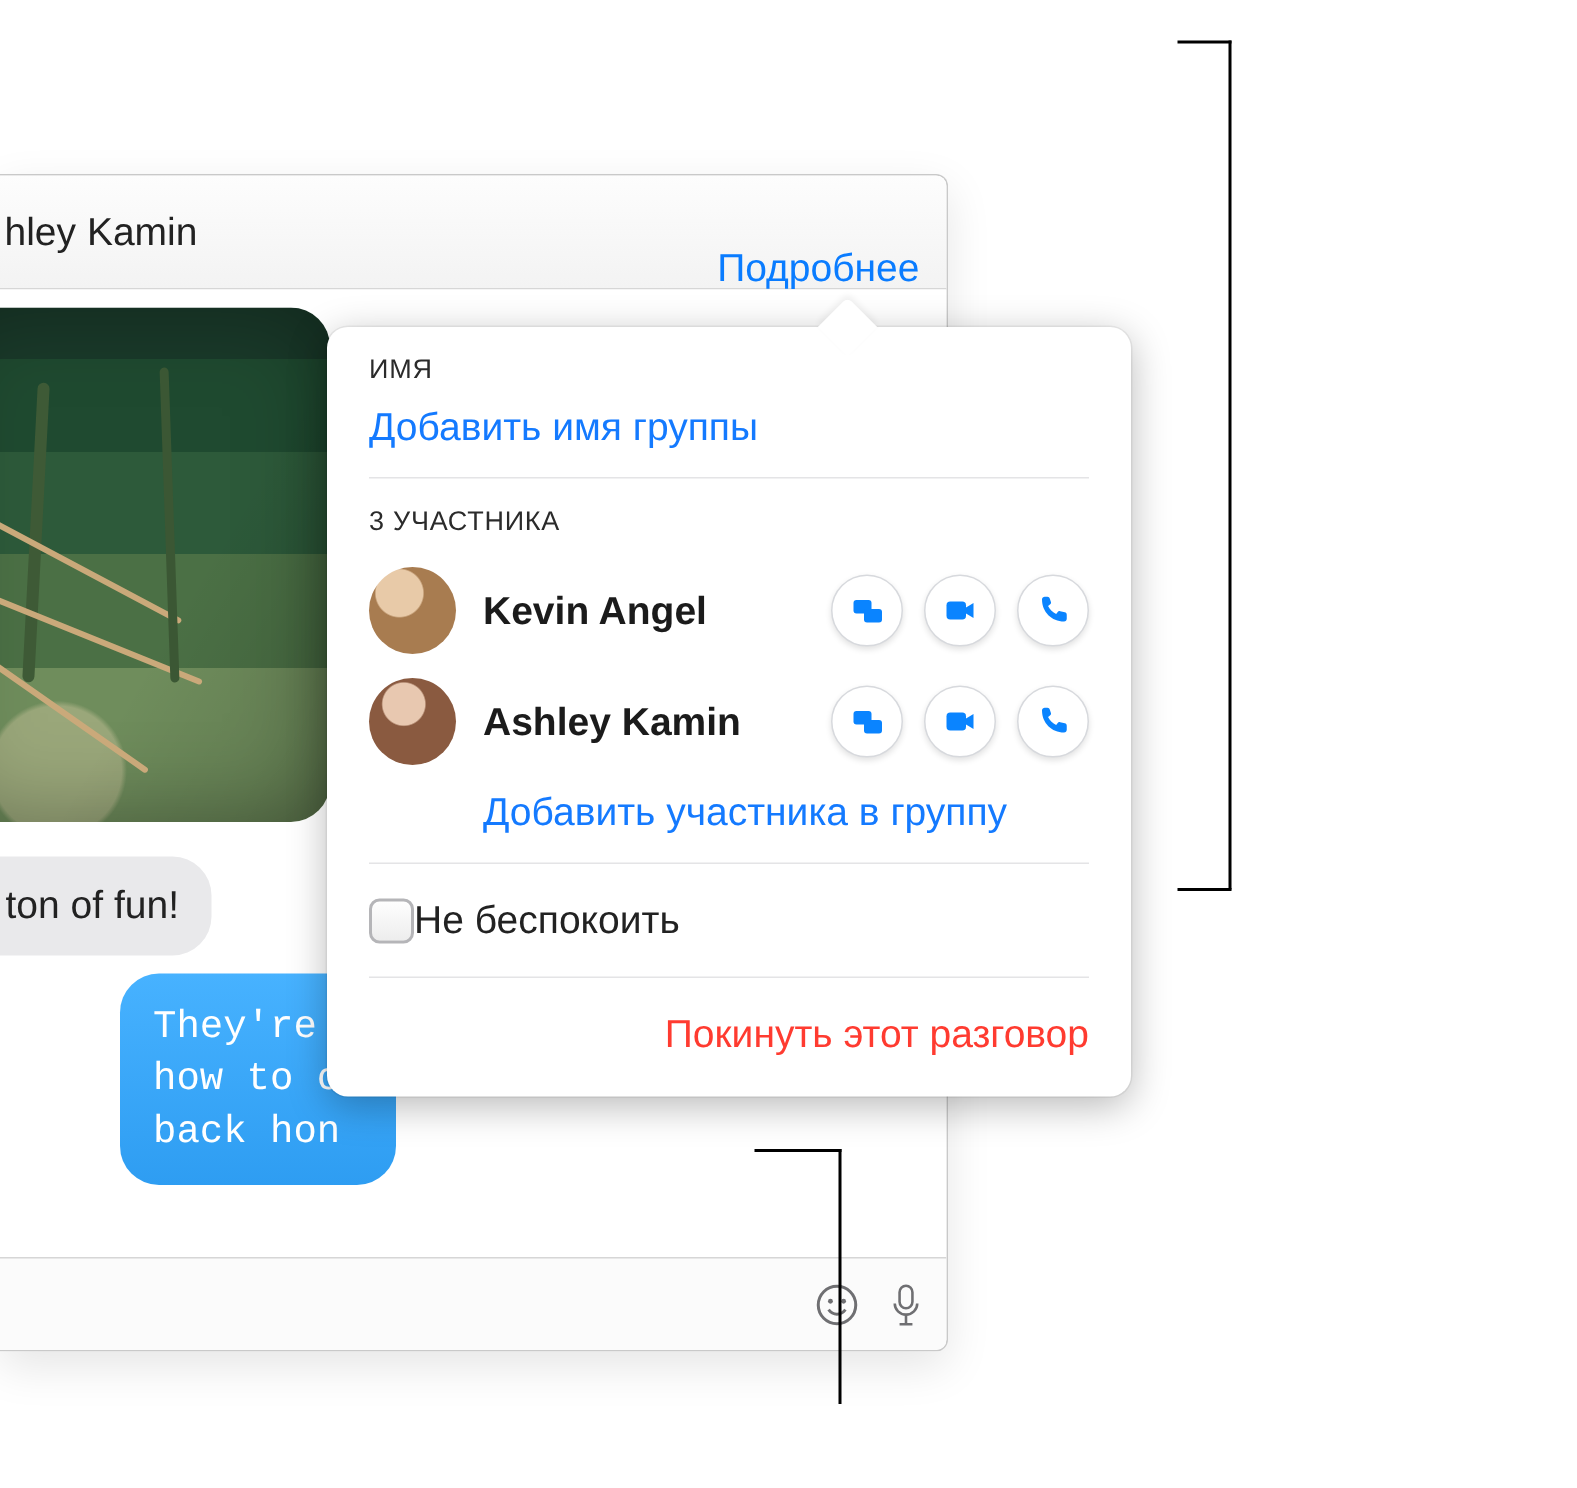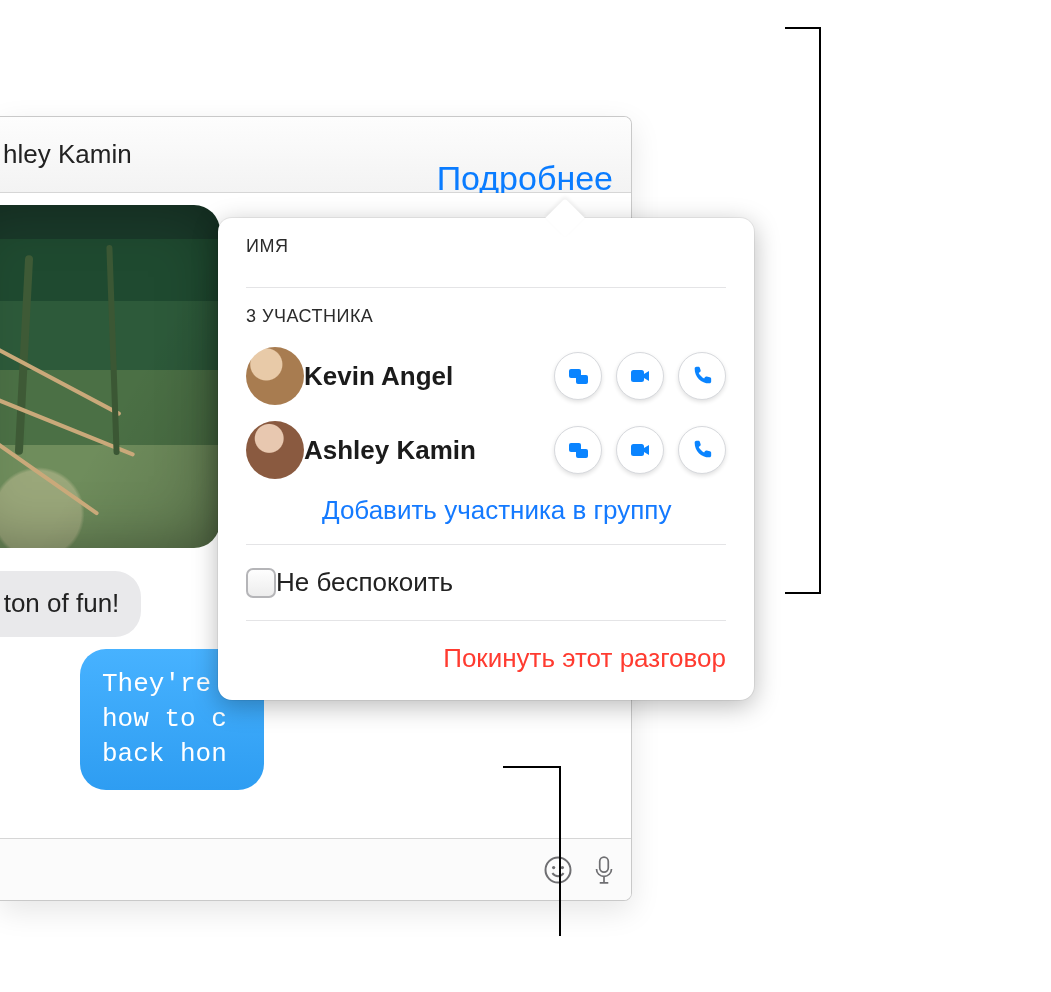--- a/index.html
+++ b/index.html
@@ -36,21 +36,21 @@
     background: linear-gradient(#fdfdfd,#f3f3f3);
   }
   .titlebar .title-name {
     font-size: 26px;
     color: #222;
     padding-left: 3px;
     white-space: nowrap;
     overflow: hidden;
   }
   .titlebar .details-btn {
-    font-size: 34px;
+    font-size: 26px;
     color: #0a7cff;
     cursor: pointer;
     font-weight: 400;
     margin-top: 47px;
   }
 
   .conv {
     position: relative;
     height: calc(100% - 76px - 62px);
     background: #fff;
@@ -173,20 +173,21 @@
     color: #147aff;
     font-size: 26px;
     cursor: pointer;
   }
   .hr { height:1px; background:#e4e4e6; margin: 0 28px; }
 
   .participant {
     display: flex;
     align-items: center;
     padding: 8px 0;
+    gap: 18px;
   }
   .avatar {
     width: 58px; height: 58px; border-radius: 50%;
     flex-shrink: 0;
     display:flex;align-items:center;justify-content:center;
     color:#fff;font-weight:600;font-size:20px;
   }
   .av1 { background: radial-gradient(circle at 35% 30%, #e8caa8 0 28%, #a87c50 30% 100%); }
   .av2 { background: radial-gradient(circle at 40% 30%, #e8c8b0 0 26%, #8a5a40 28% 100%); }
 
@@ -282,20 +283,21 @@
         <line x1="8" y1="26" x2="16" y2="26"></line>
       </svg>
     </span>
   </div>
 </div>
 
 <div class="popover">
 
   <div class="section">
     <div class="sec-label">ИМЯ</div>
+    <div class="link-blue">Добавить имя группы</div>
   </div>
 
   <div class="hr"></div>
 
   <div class="section">
     <div class="sec-label">3 УЧАСТНИКА</div>
 
     <div class="participant">
       <div class="avatar av1"></div>
       <div class="p-name">Kevin Angel</div>

